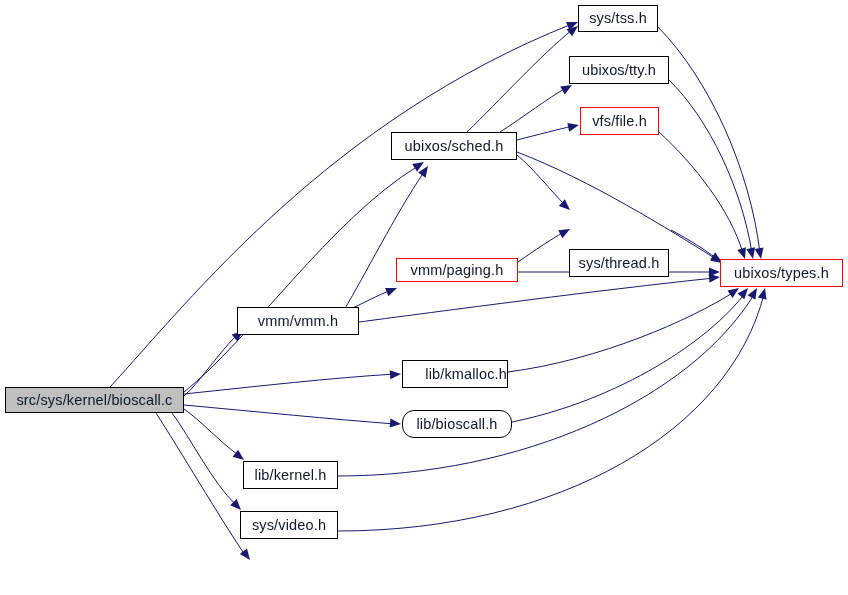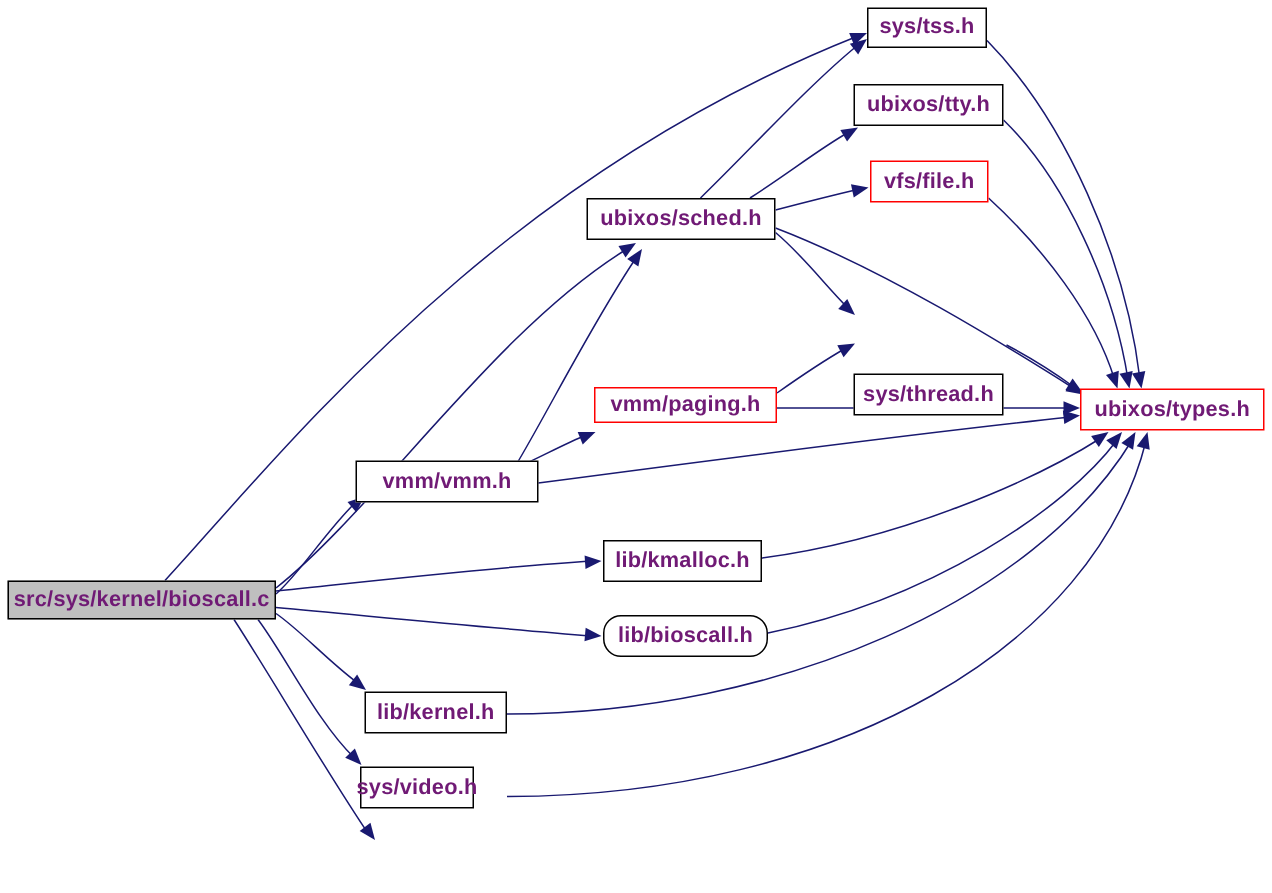--- a/index.html
+++ b/index.html
@@ -26,25 +26,24 @@
   }
   .node {
     position: absolute;
     box-sizing: border-box;
     display: flex;
     align-items: center;
     justify-content: center;
     background: #ffffff;
     border: 1px solid #000000;
     font-size: 14.5px;
-    color: #701a75;
+    color: #0f172a;
     white-space: nowrap;
     letter-spacing: 0.15px;
     line-height: 1;
-    font-weight: bold;
   }
   .node.red {
     border: 1px solid #ff0000;
   }
   .node.root {
     background: #bfbfbf;
     border: 1px solid #000000;
   }
   .node-label {
     pointer-events: none;
@@ -180,25 +179,25 @@
     </div>
     <div class="node red" style="left: 396px; top: 258px; width: 122px; height: 24px;">
       <span class="node-label">vmm/paging.h</span>
     </div>
     <div class="node red" style="left: 720px; top: 259px; width: 123px; height: 28px;">
       <span class="node-label">ubixos/types.h</span>
     </div>
     <div class="node" style="left: 237px; top: 307px; width: 122px; height: 28px;">
       <span class="node-label">vmm/vmm.h</span>
     </div>
-    <div class="node" style="left: 402px; top: 360px; width: 106px; height: 28px;">
+    <div class="node" style="left: 402px; top: 360px; width: 106px; height: 28px; justify-content: flex-end;">
       <span class="node-label">lib/kmalloc.h</span>
     </div>
     <div class="node" style="left: 402px; top: 410px; width: 110px; height: 28px; border-radius: 12px;">
       <span class="node-label">lib/bioscall.h</span>
     </div>
     <div class="node" style="left: 243px; top: 461px; width: 95px; height: 28px;">
       <span class="node-label">lib/kernel.h</span>
     </div>
-    <div class="node" style="left: 240px; top: 511px; width: 76px; height: 28px;">
+    <div class="node" style="left: 240px; top: 511px; width: 98px; height: 28px;">
       <span class="node-label">sys/video.h</span>
     </div>
   </div>
 
 </body></html>

